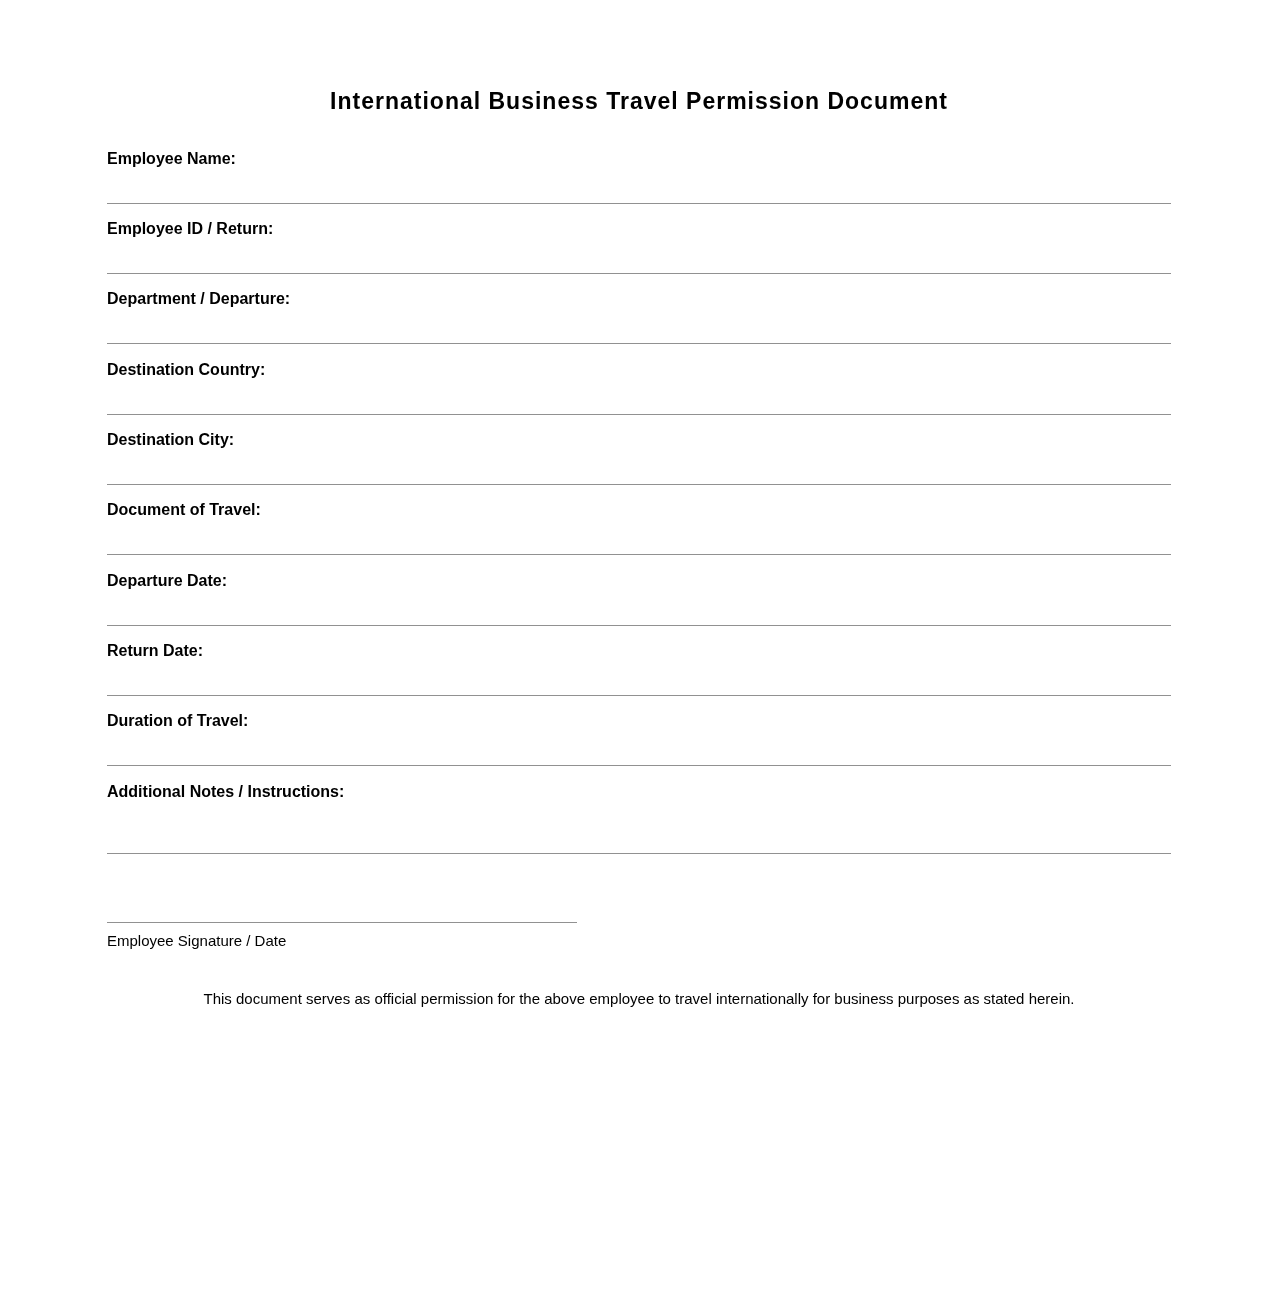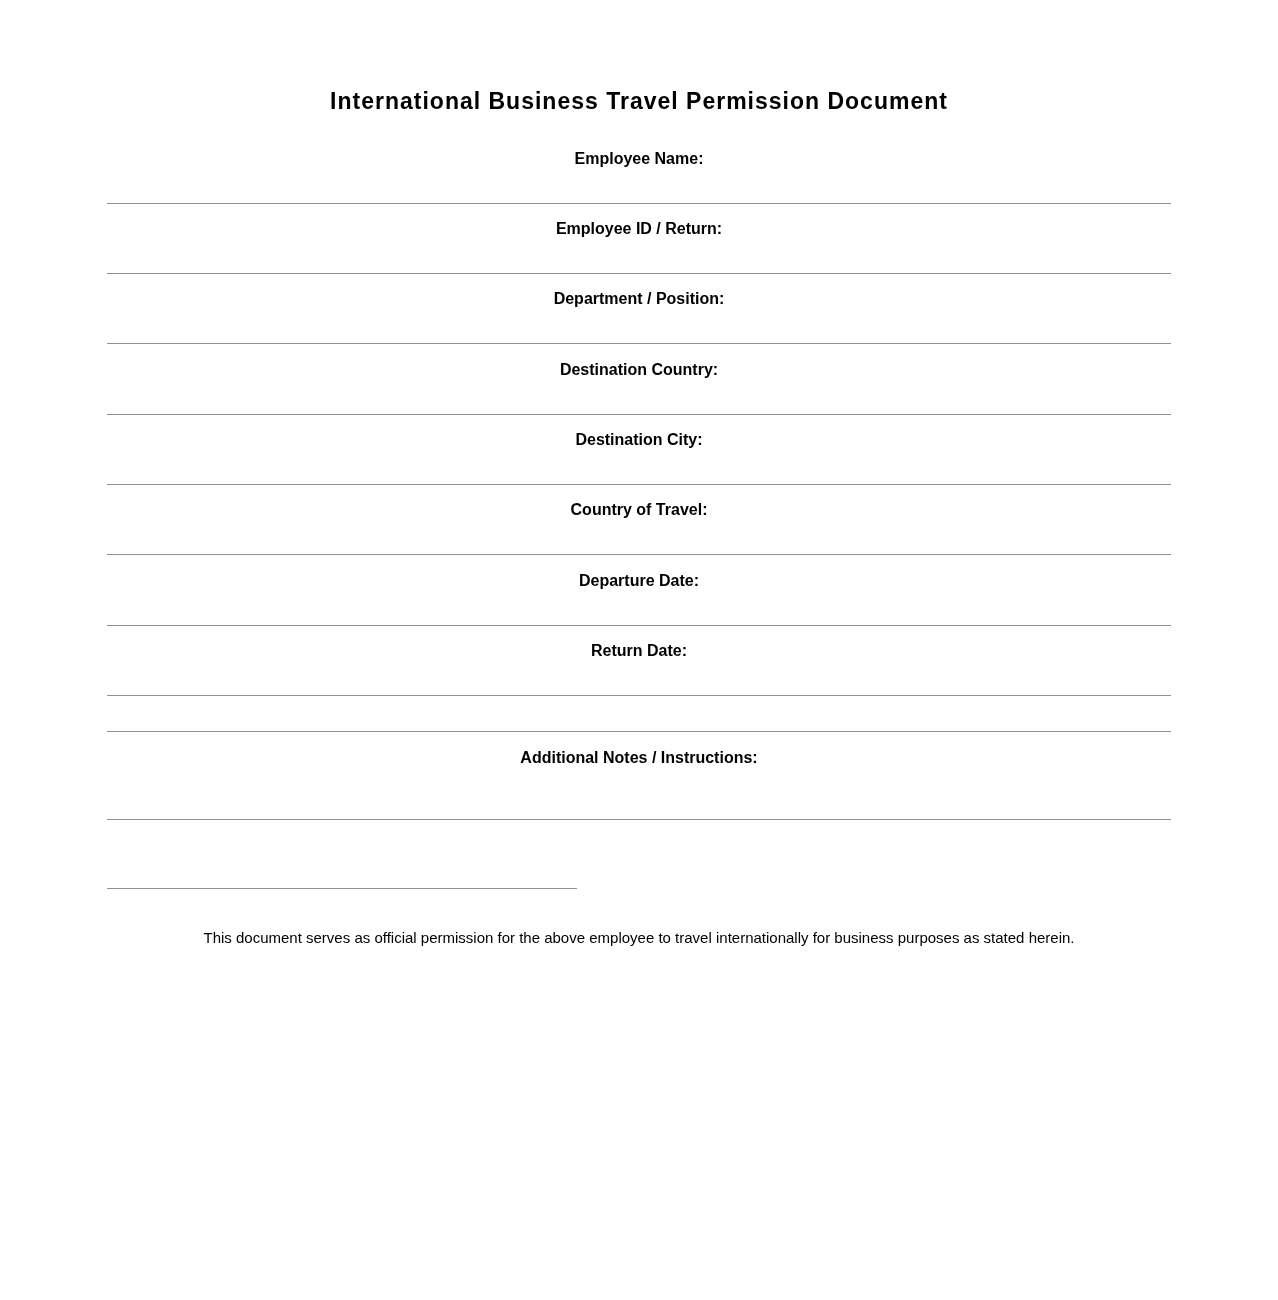--- a/index.html
+++ b/index.html
@@ -32,21 +32,20 @@
   .field.first {
     margin-top: 34px;
   }
   .field.group-start {
     margin-top: 16px;
   }
   .field .label {
     font-size: 16px;
     line-height: 19px;
     font-weight: bold;
-    text-align: center;
   }
   .field .write-line {
     margin-top: 35px;
     height: 0;
     border-bottom: 1px solid #919191;
   }
   .field.notes .write-line {
     margin-top: 52px;
   }
   .sig-row {
@@ -86,59 +85,61 @@
     <div class="label">Employee Name:</div>
     <div class="write-line"></div>
   </div>
 
   <div class="field">
     <div class="label">Employee ID / Return:</div>
     <div class="write-line"></div>
   </div>
 
   <div class="field">
-    <div class="label">Department / Position:</div>
+    <div class="label">Department / Departure:</div>
     <div class="write-line"></div>
   </div>
 
   <div class="field group-start">
     <div class="label">Destination Country:</div>
     <div class="write-line"></div>
   </div>
 
   <div class="field">
     <div class="label">Destination City:</div>
     <div class="write-line"></div>
   </div>
 
   <div class="field">
-    <div class="label">Country of Travel:</div>
+    <div class="label">Document of Travel:</div>
     <div class="write-line"></div>
   </div>
 
   <div class="field group-start">
     <div class="label">Departure Date:</div>
     <div class="write-line"></div>
   </div>
 
   <div class="field">
     <div class="label">Return Date:</div>
     <div class="write-line"></div>
   </div>
 
   <div class="field">
+    <div class="label">Duration of Travel:</div>
     <div class="write-line"></div>
   </div>
 
   <div class="field group-start notes">
     <div class="label">Additional Notes / Instructions:</div>
     <div class="write-line"></div>
   </div>
 
   <div class="sig-row">
     <div class="sig-block">
       <div class="sig-line"></div>
+      <div class="sig-label">Employee Signature / Date</div>
     </div>
   </div>
 
   <div class="footer-note">This document serves as official permission for the above employee to travel internationally for business purposes as stated herein.</div>
 
 </div>
 
 </body></html>

